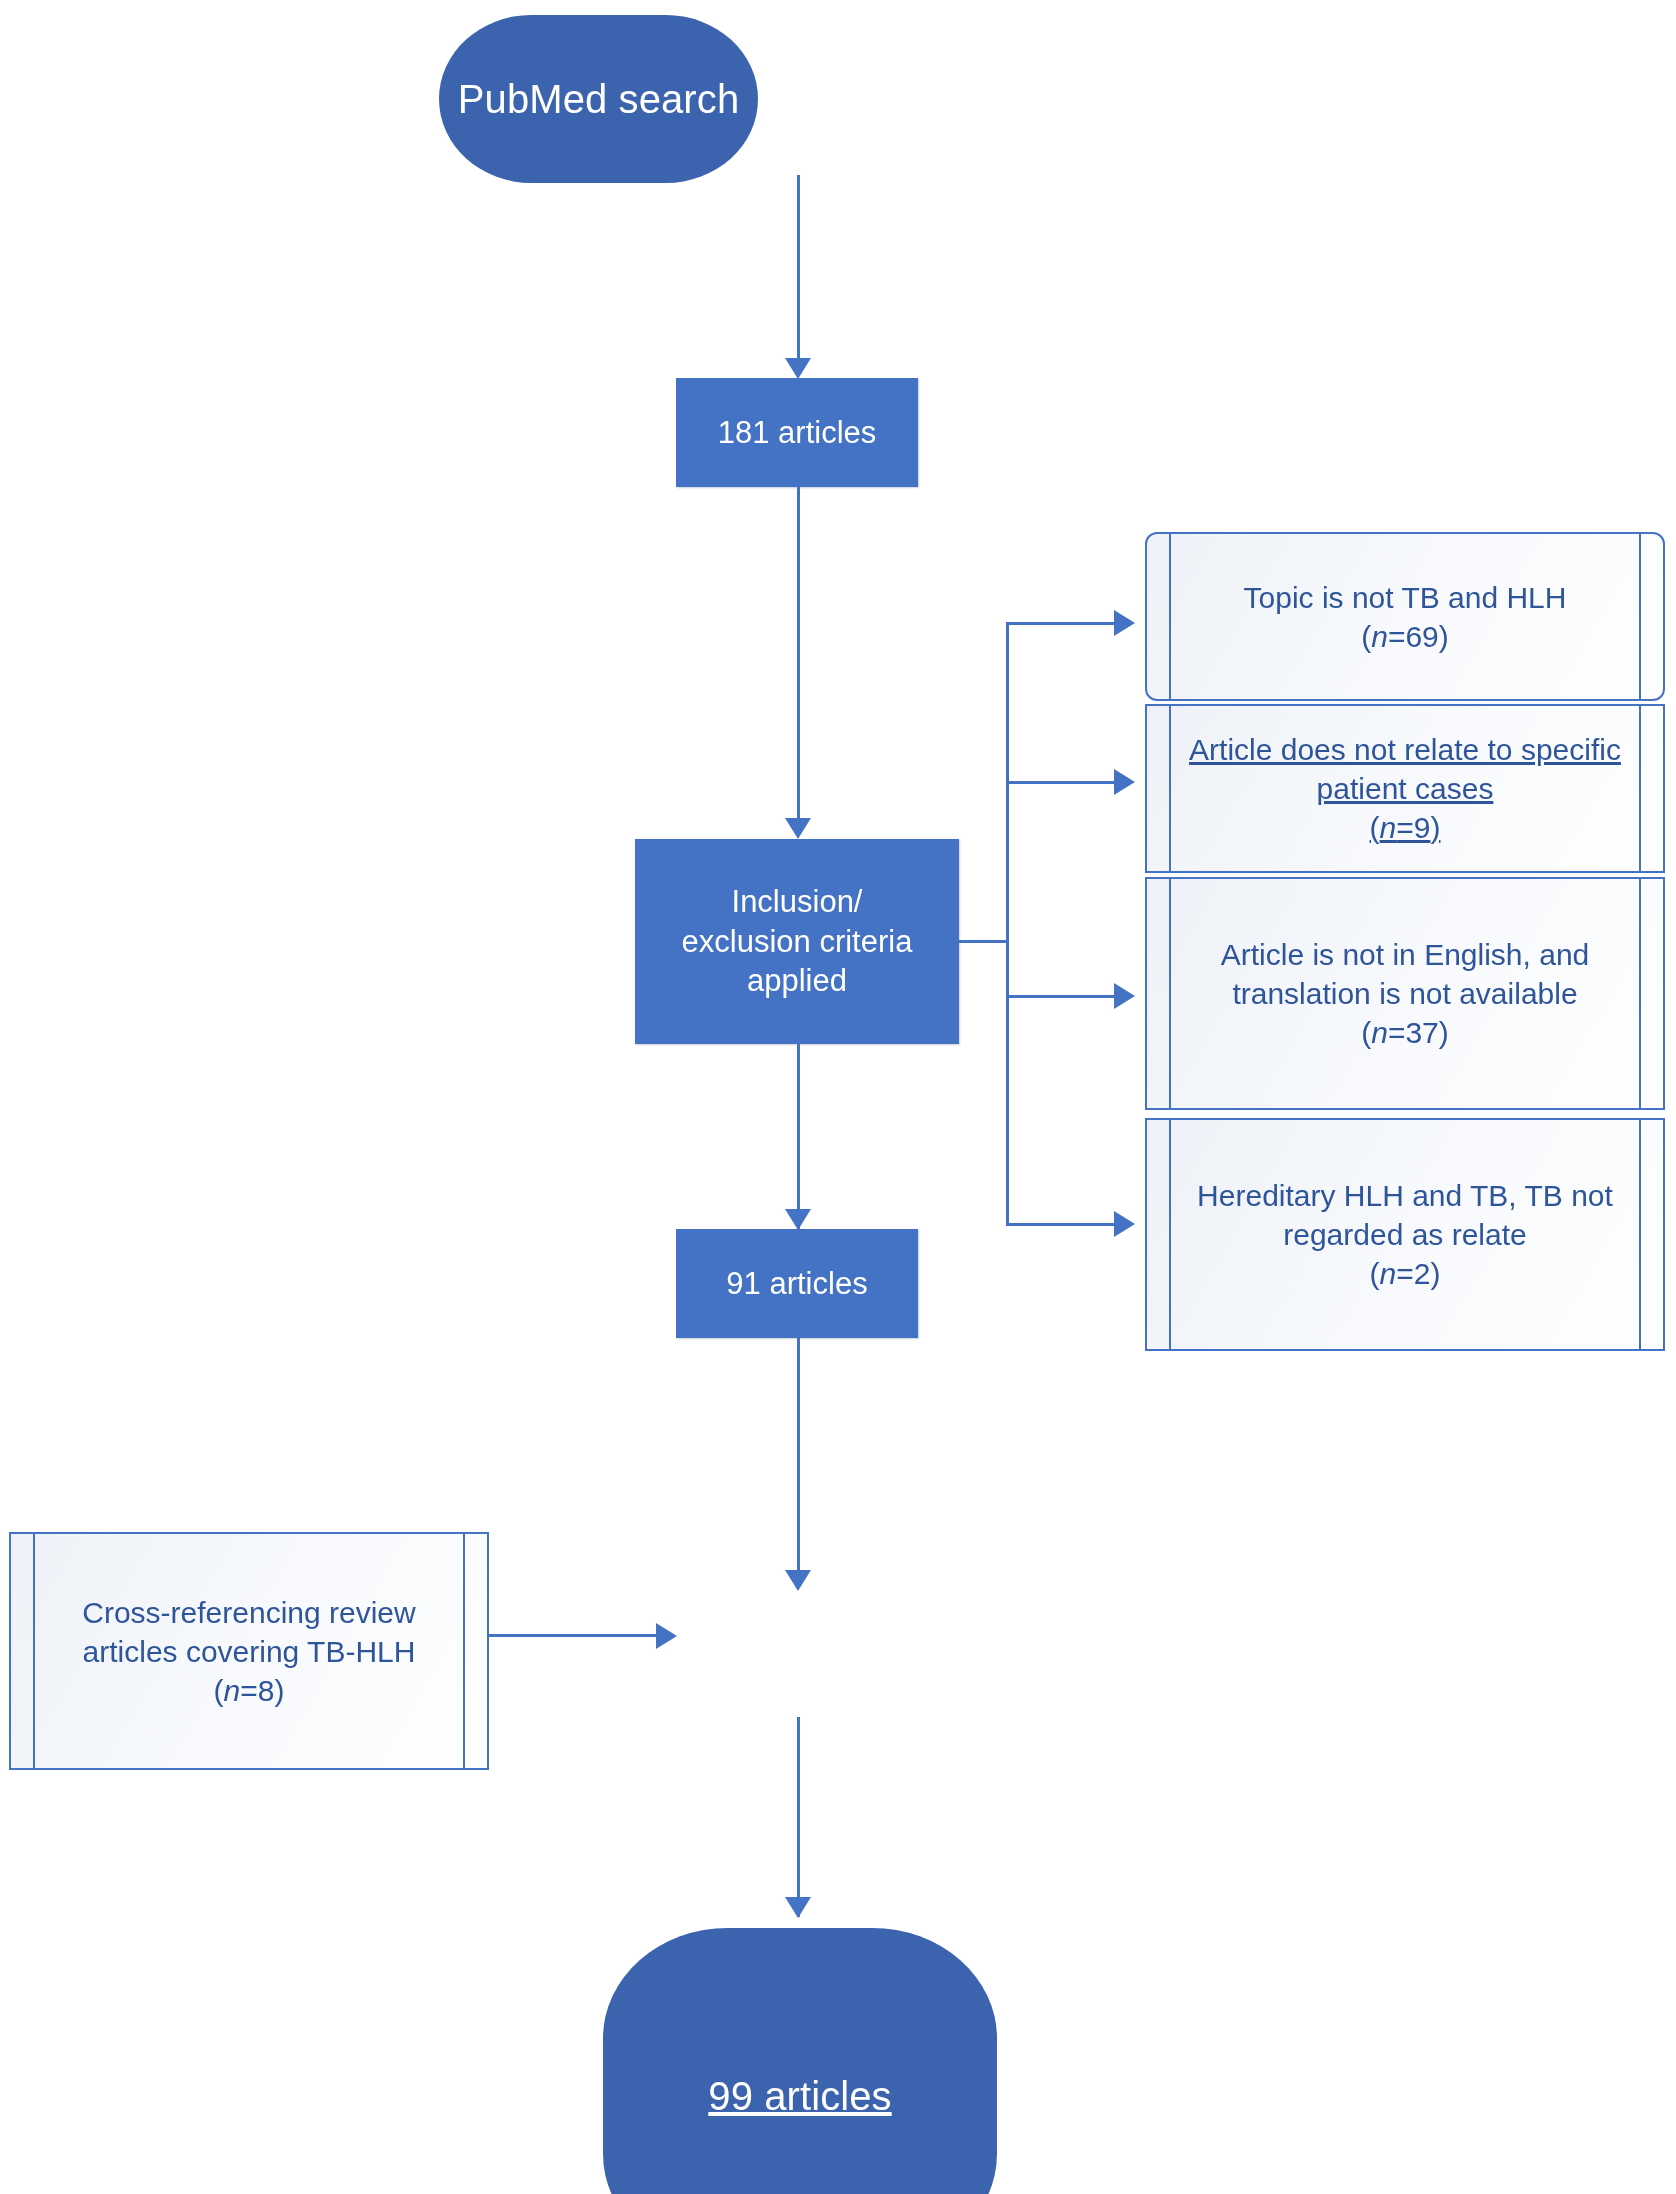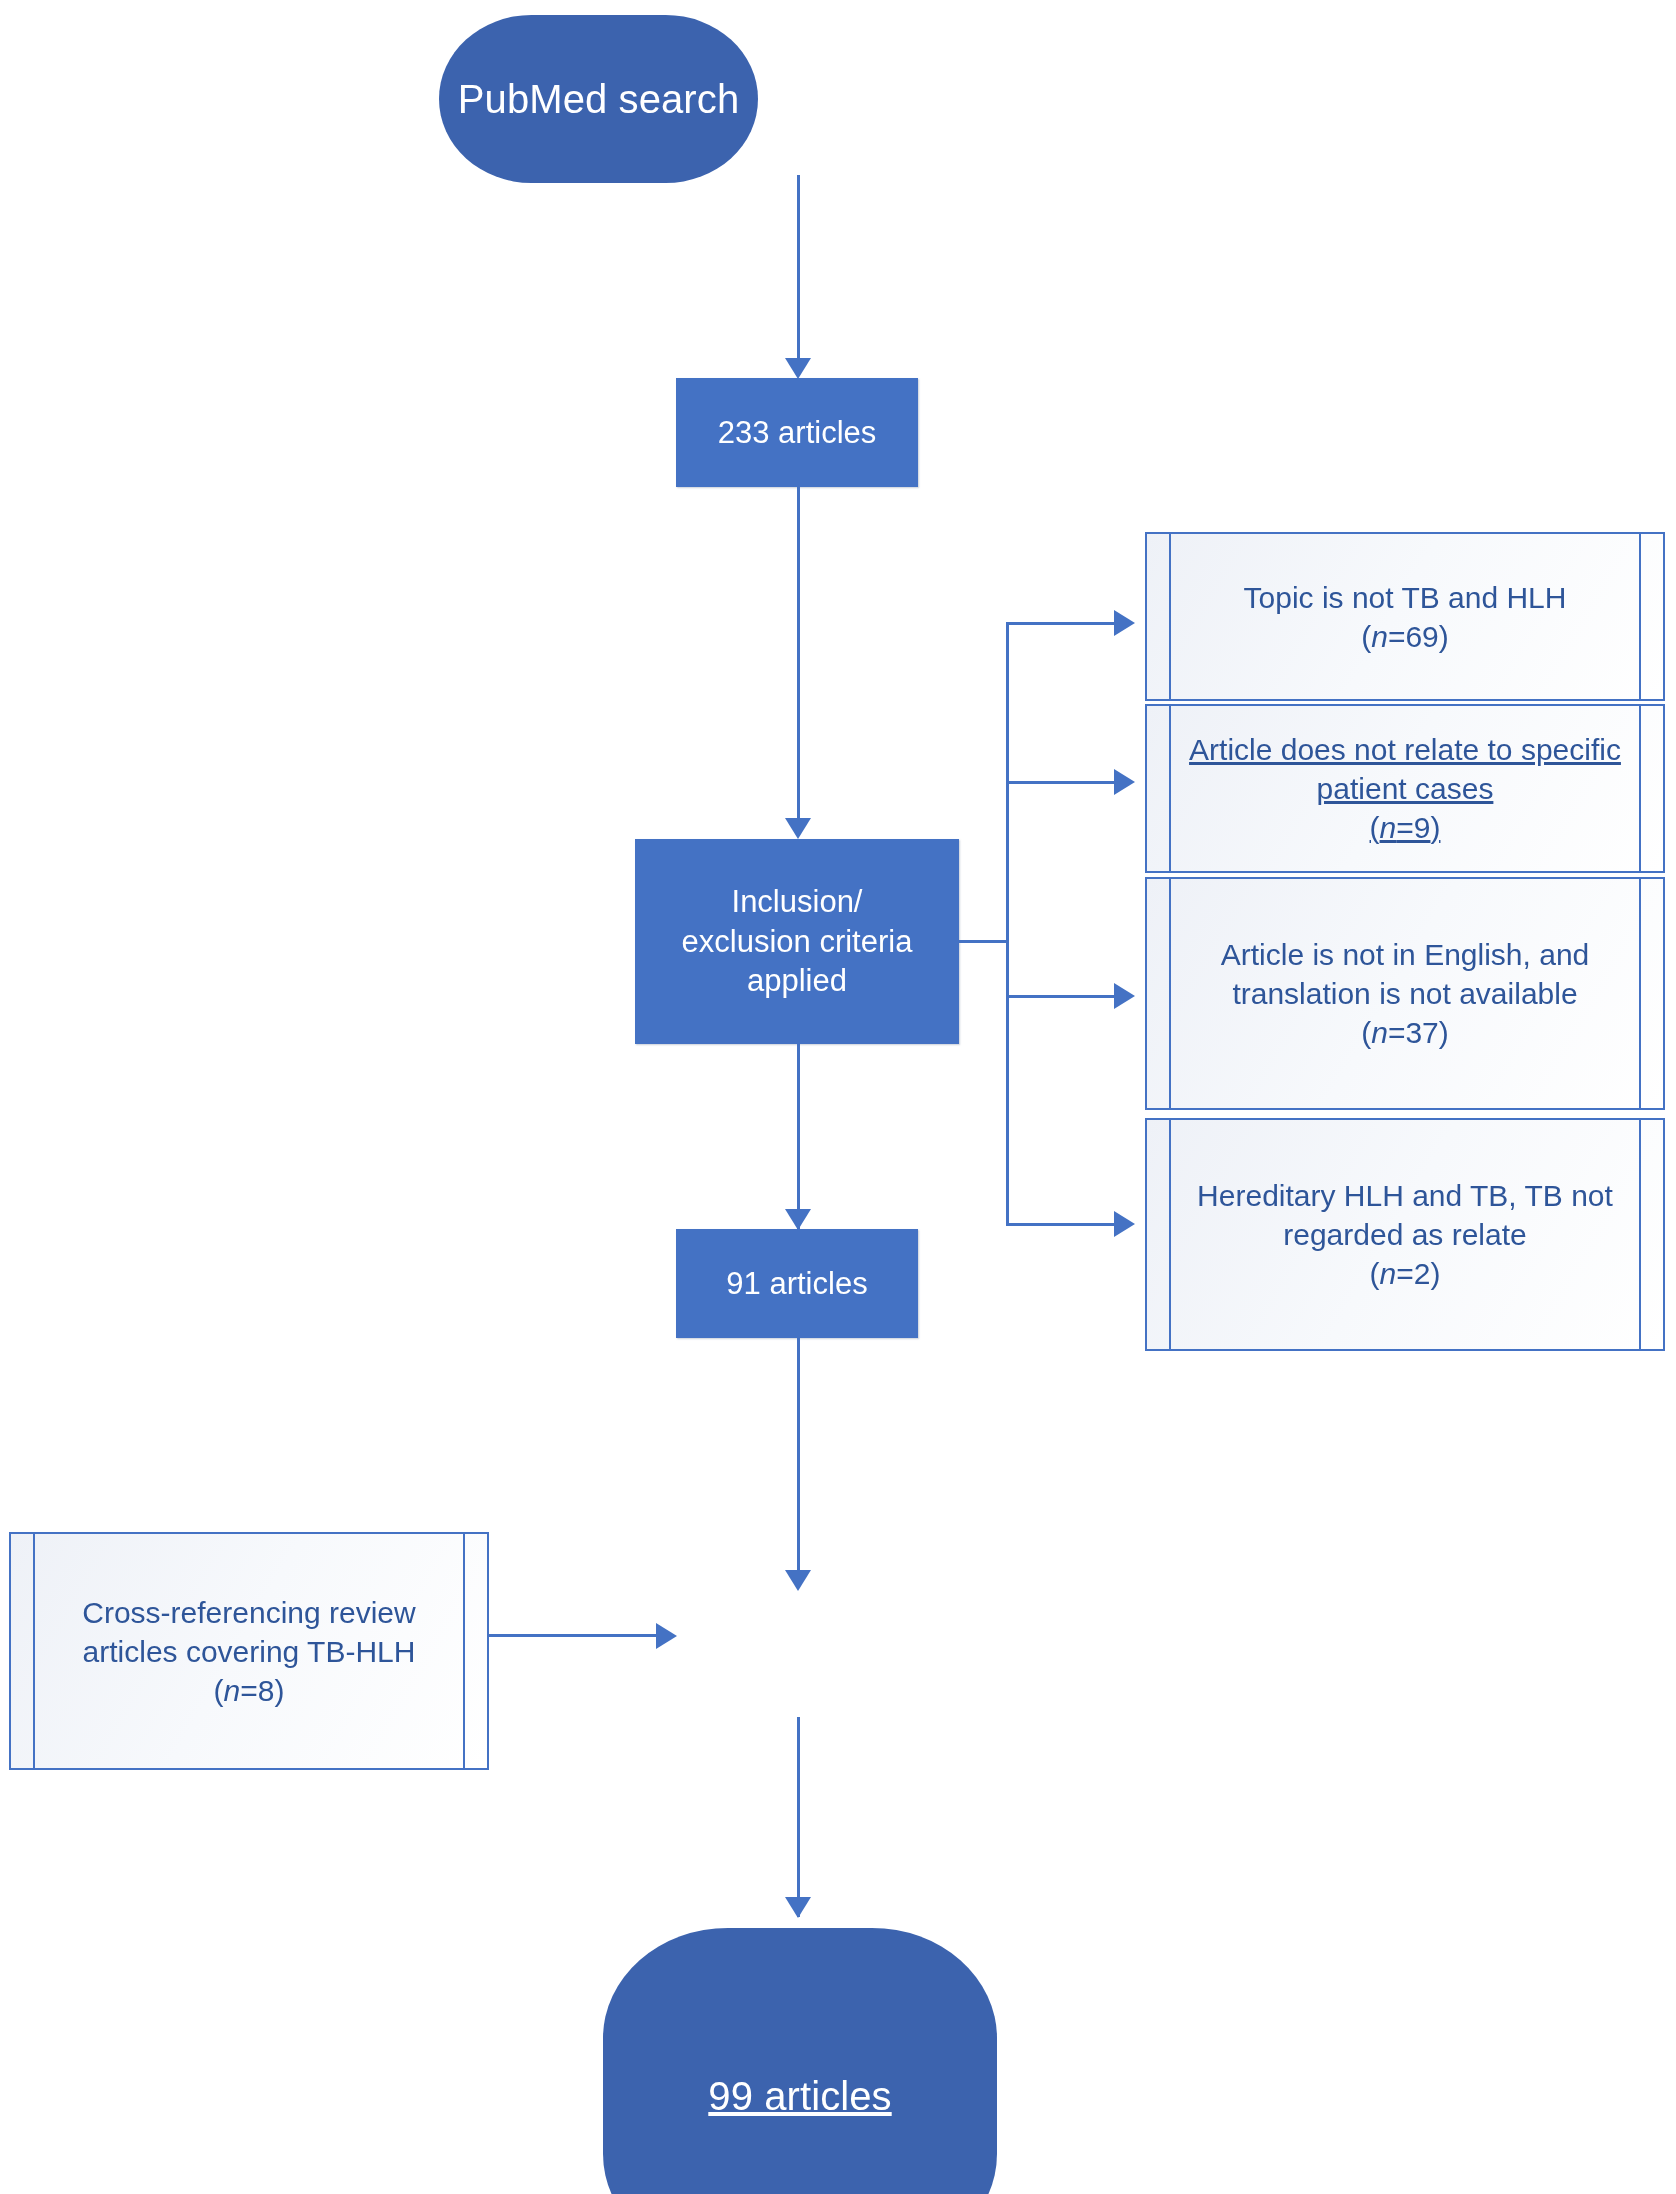--- a/index.html
+++ b/index.html
@@ -117,21 +117,21 @@
 <div id="canvas">
 
   <div class="terminator" style="left:439px; top:7px; width:319px; height:168px;">
     <span class="label">PubMed search</span>
   </div>
 
   <div class="vline" style="left:797px; top:175px; height:190px;"></div>
   <div class="arrow-down" style="left:785px; top:358px;"></div>
 
   <div class="process" style="left:676px; top:378px; width:242px; height:109px;">
-    <span class="label">233 articles</span>
+    <span class="label">181 articles</span>
   </div>
 
   <div class="vline" style="left:797px; top:487px; height:349px;"></div>
   <div class="arrow-down" style="left:785px; top:818px;"></div>
 
   <div class="process" style="left:635px; top:839px; width:324px; height:205px;">
     <span class="label" style="white-space:pre-line;">Inclusion/
 exclusion criteria
 applied</span>
   </div>
@@ -145,21 +145,21 @@
 
   <div class="hline" style="left:1006px; top:781px; width:111px;"></div>
   <div class="arrow-right" style="left:1114px; top:769px;"></div>
 
   <div class="hline" style="left:1006px; top:995px; width:111px;"></div>
   <div class="arrow-right" style="left:1114px; top:983px;"></div>
 
   <div class="hline" style="left:1006px; top:1223px; width:111px;"></div>
   <div class="arrow-right" style="left:1114px; top:1211px;"></div>
 
-  <div class="note" style="left:1145px; top:532px; width:520px; height:169px;">
+  <div class="note" style="left:1145px; top:532px; width:520px; height:169px;border-radius:12px;">
     <span class="label">
       <span>Topic is not TB and HLH</span><br>
       <span>(</span><i>n</i><span>=69</span><span>)</span>
     </span>
   </div>
 
   <div class="note" style="left:1145px; top:704px; width:520px; height:169px;text-decoration:underline;">
     <span class="label">
       <span>Article does not relate to specific patient cases</span><br>
       <span>(</span><i>n</i><span>=9</span><span>)</span>

